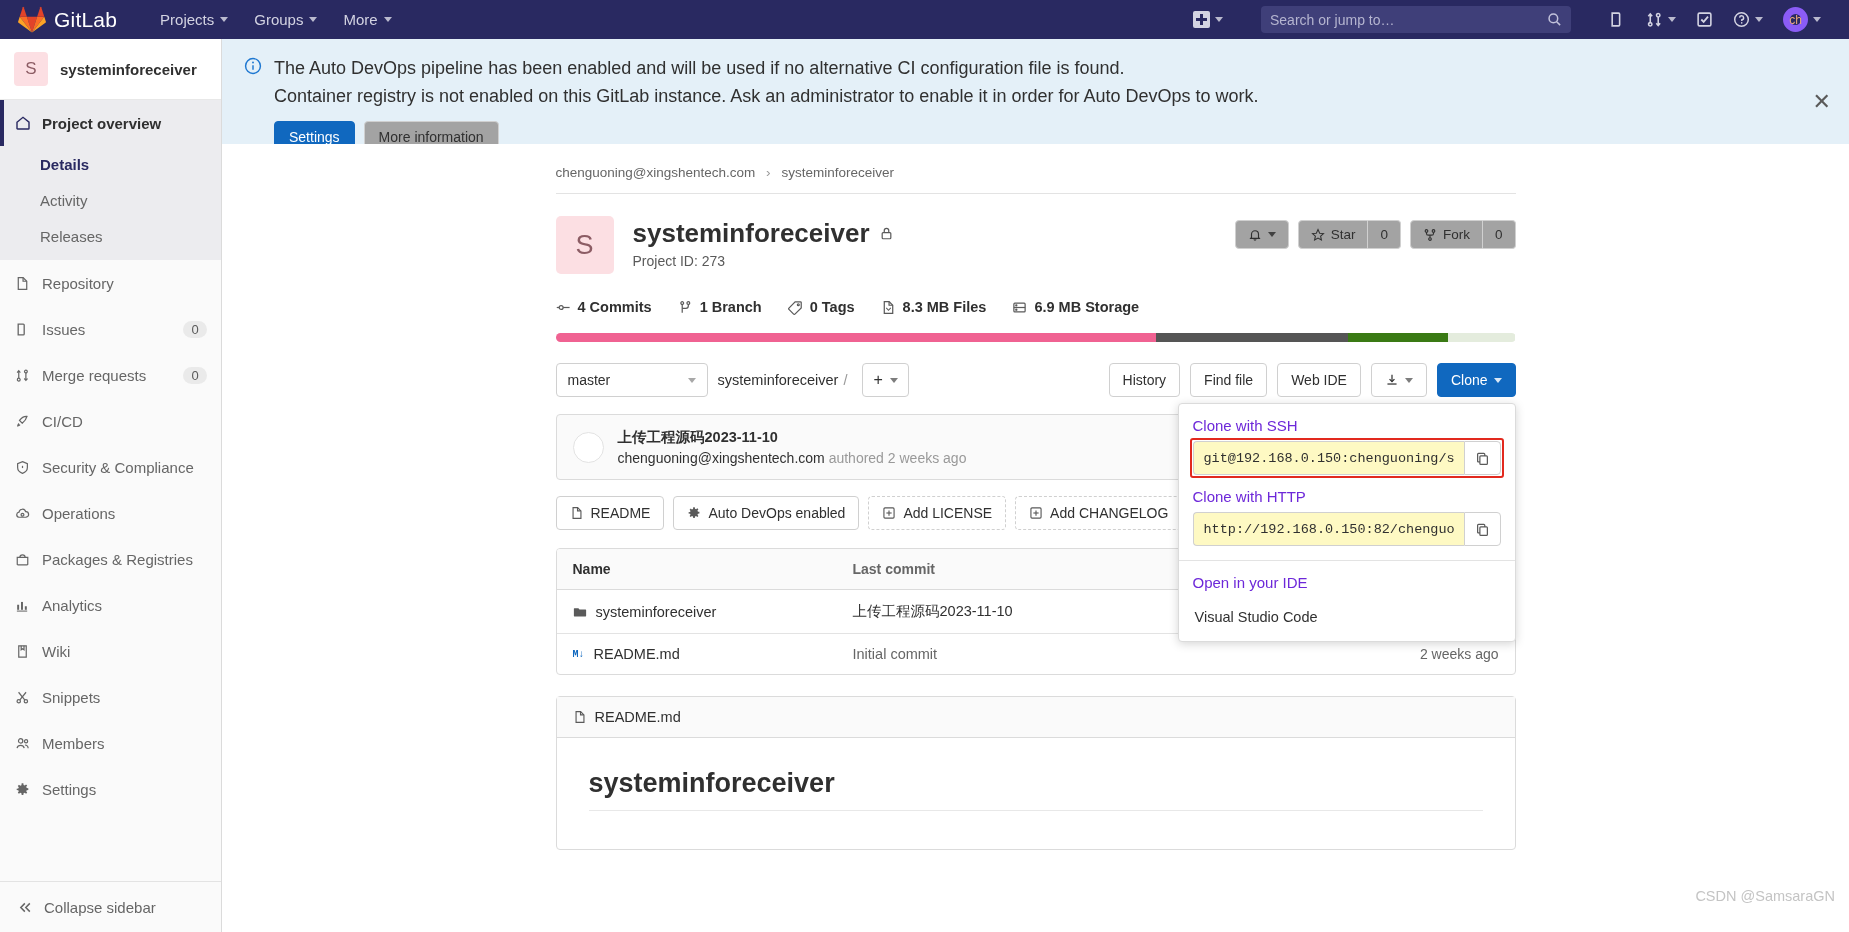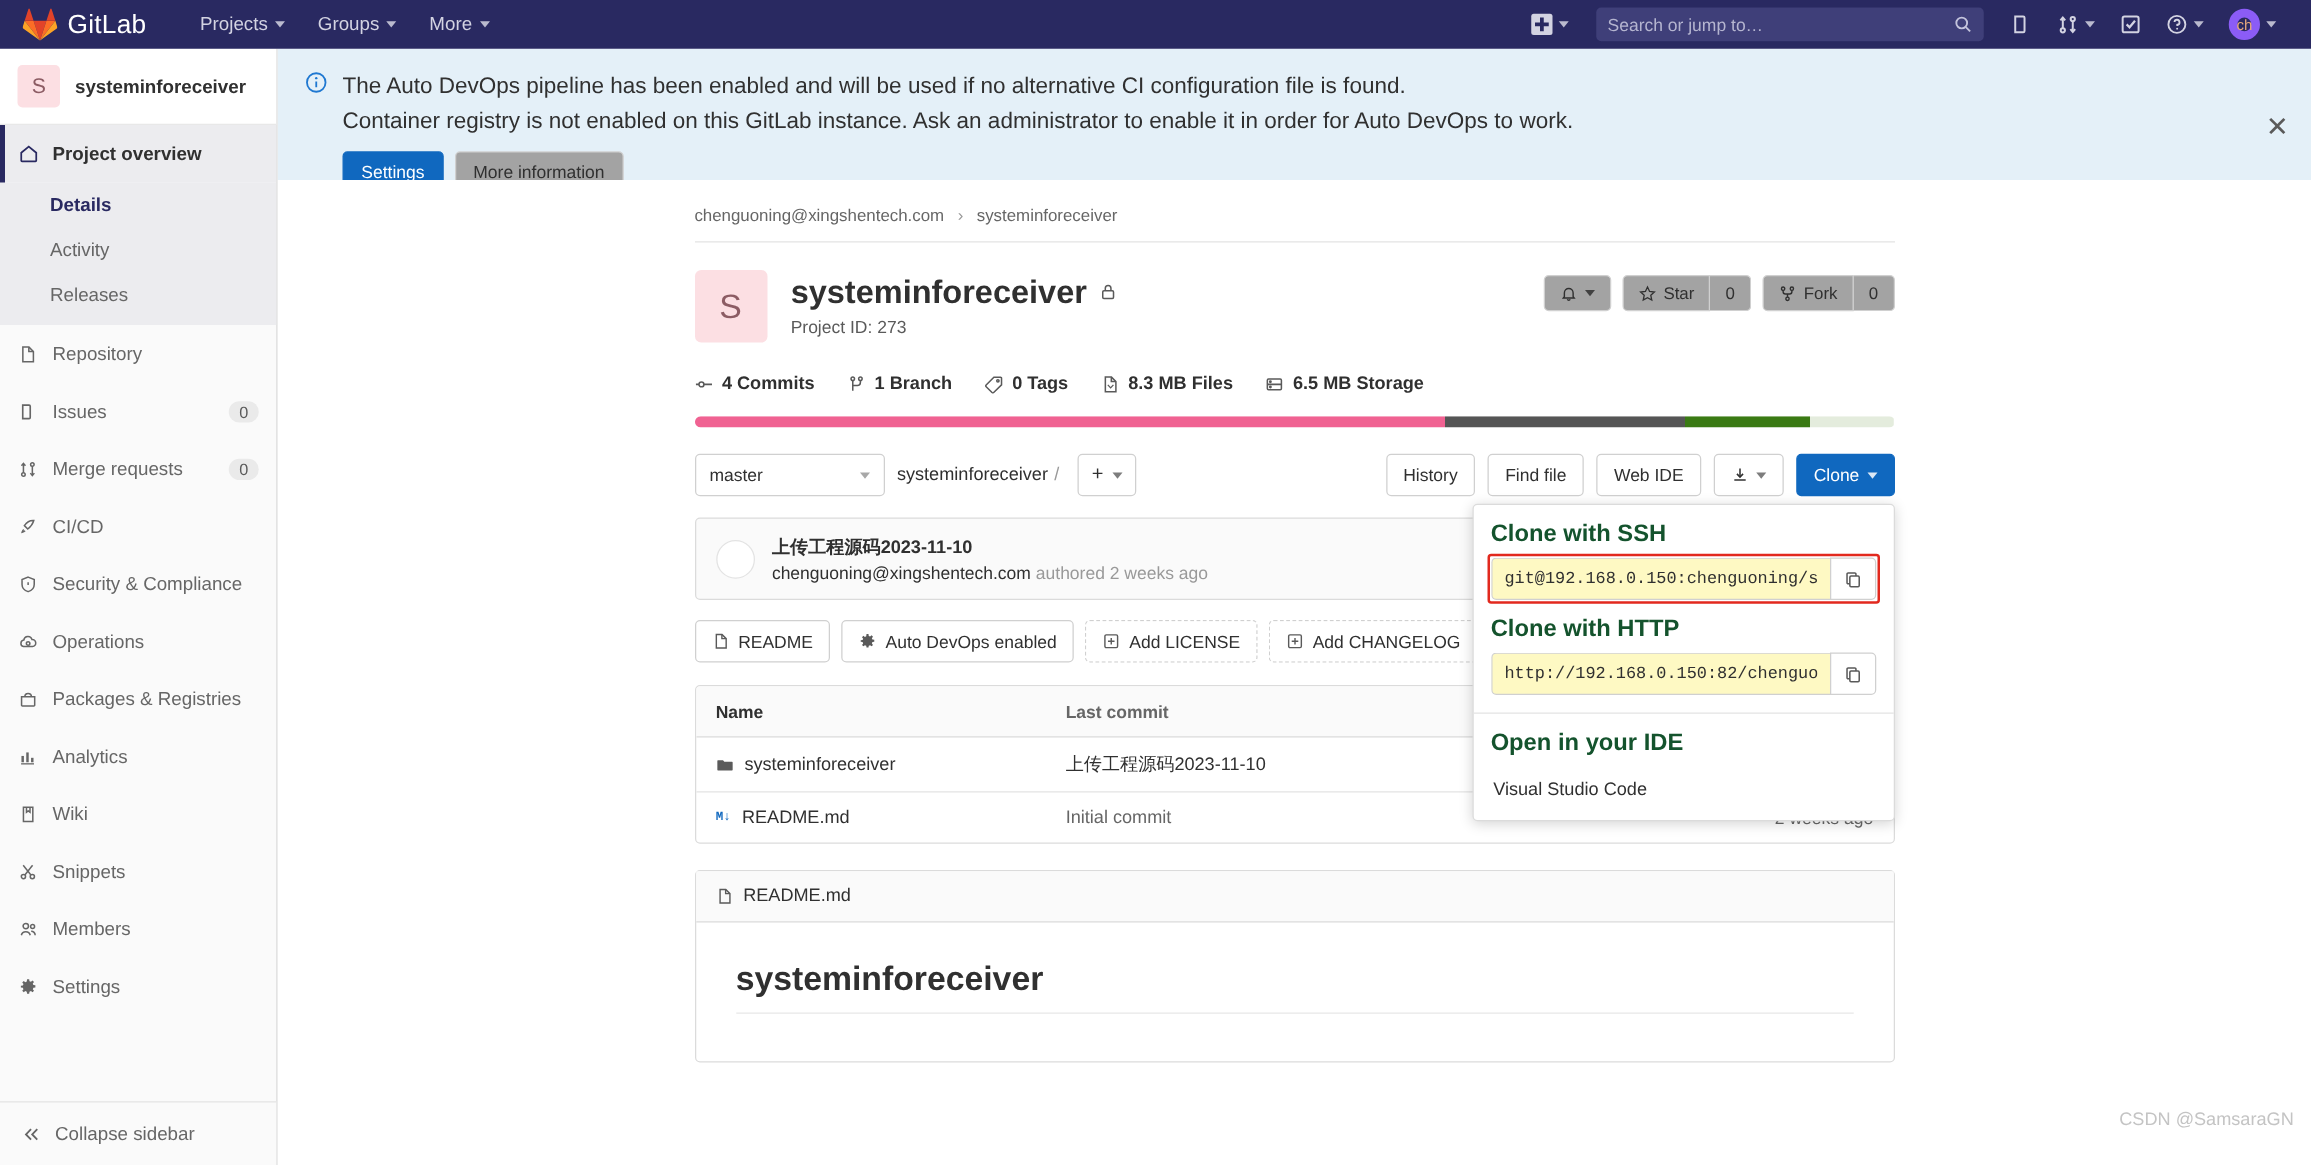--- a/index.html
+++ b/index.html
@@ -30,21 +30,21 @@
     width: 17px; height: 17px; border-radius: 2px; background: #d3d3e2;
     position: relative; flex: none;
   }
   .plus-box::before, .plus-box::after {
     content: ''; position: absolute; background: #292961;
   }
   .plus-box::before { left: 7px; top: 3px; width: 3px; height: 11px; }
   .plus-box::after { left: 3px; top: 7px; width: 11px; height: 3px; }
   .searchbox {
     width: 310px; height: 27px; background: #3f3f79; border-radius: 4px;
-    display: flex; align-items: center; padding: 0 9px; margin: 0 12px;
+    display: flex; align-items: center; padding: 0 9px; margin: 0 28px;
     position: relative; cursor: text;
   }
   .searchbox .ph { color: #b5b5d0; font-size: 14px; flex: 1; }
   .icon-btn {
     color: #d3d3e2; height: 39px; display: flex; align-items: center; gap: 5px;
     padding: 0 10px; cursor: pointer;
   }
   .avatar-ch {
     width: 25px; height: 25px; border-radius: 50%; border: 7px solid #8b5cf6;
     color: #e8a87c; font-size: 12px; display: flex; align-items: center;
@@ -174,21 +174,21 @@
     background: #1068bf; border-color: #1068bf; color: #fff; font-weight: 500;
   }
 
   
   .clone-pop {
     position: absolute; top: 40px; right: 0; width: 338px;
     background: #fff; border: 1px solid #dbdbdb; border-radius: 4px;
     box-shadow: 0 2px 10px rgba(0,0,0,.17); z-index: 50;
   }
   .clone-sec { padding: 13px 14px 14px 14px; }
-  .clone-label { font-size: 19px; font-weight: bold; color: #14532d; margin-bottom: 7px; }
+  .clone-label { font-size: 15px; font-weight: normal; color: #6d28d9; margin-bottom: 7px; }
   .clone-row { display: flex; height: 34px; }
   .clone-row input {
     flex: 1; border: 1px solid #d0d0d0; border-right: none; border-radius: 4px 0 0 4px;
     padding: 0 10px; font-family: "Liberation Mono", monospace; font-size: 13.5px;
     color: #303030; background: #fef9c3; outline: none;
   }
   .copy-btn {
     width: 37px; border: 1px solid #d0d0d0; border-radius: 0 4px 4px 0;
     background: #fff; display: flex; align-items: center; justify-content: center;
     cursor: pointer; color: #5a5a5a;
@@ -631,21 +631,21 @@
       </div>
       <div class="stat">
         <span class="ico">
           <svg viewBox="0 0 16 16" width="15" height="15" fill="none" stroke="#5a5a5a" stroke-width="1.3">
             <rect x="2" y="3.4" width="12" height="9.2" rx="1"></rect>
               <path d="M2 8 H14"></path>
             <circle cx="4.6" cy="5.7" r=".6" fill="#5a5a5a"></circle>
               <circle cx="4.6" cy="10.3" r=".6" fill="#5a5a5a"></circle>
           </svg>
         </span>
-        <b>6.5 MB Storage</b>
+        <b>6.9 MB Storage</b>
       </div>
     </div>
 
     <div class="langbar" id="langbar">
         <div style="width: 62.5%; background: rgb(240, 98, 146);"></div>
         <div style="width: 20%; background: rgb(85, 85, 85);"></div>
         <div style="width: 10.5%; background: rgb(58, 122, 20);"></div>
         <div style="width: 7%; background: rgb(228, 236, 221);"></div>
       </div>
 

